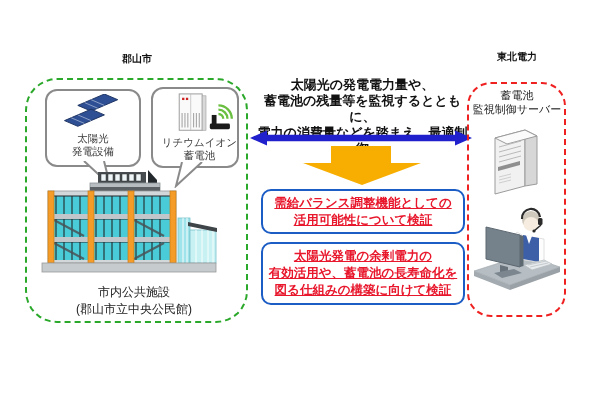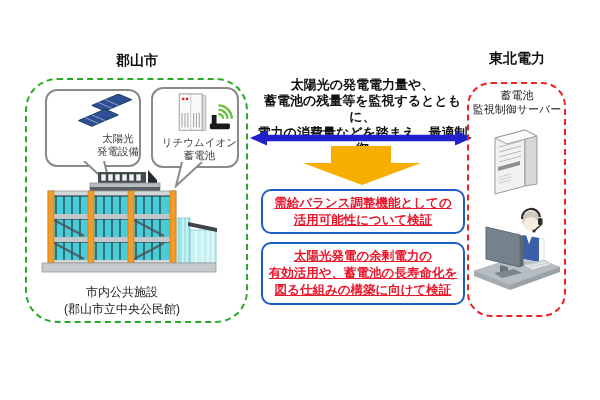--- a/index.html
+++ b/index.html
@@ -2,21 +2,21 @@
 <html style="--green_border: #2aa82a; --red_border: #ef2020; --blue_arrow: #2020cc; --yellow_arrow: #f7ae00; --blue_box_border: #1c5cc5; --red_text: #e8172c;"><head>
 <meta charset="utf-8">
 <style>
   html,body{margin:0;padding:0;background:#fff;}
   .canvas{position:relative;width:600px;height:400px;background:#fff;overflow:hidden;
           font-family:"Liberation Sans","DejaVu Sans",sans-serif;color:#1a1a1a;}
   .abs{position:absolute;}
   .pre{white-space:pre-line;}
   .ctr{text-align:center;}
 
-  .group-title{font-size:14px;font-weight:bold;color:#111;}
+  .group-title{font-size:10px;font-weight:bold;color:#111;}
   .dashed-green{border:2.5px dashed var(--green_border,#2aa82a);border-radius:32px;}
   .dashed-red{border:2.5px dashed var(--red_border,#ef2020);border-radius:24px;}
 
   .bubble{background:#fff;border:2px solid #8a8a8a;border-radius:12px;
           display:flex;flex-direction:column;align-items:center;justify-content:flex-start;}
   .bubble-label{font-size:10.5px;line-height:13px;color:#3a3a3a;}
 
   .caption{font-size:12px;line-height:17px;color:#222;}
   .monitor-text{font-size:13px;line-height:16px;font-weight:bold;color:#111;}
 
@@ -32,21 +32,21 @@
 </style>
 </head>
 <body>
 
 <div class="canvas">
 
   <div class="abs ctr group-title" style="left:25px;top:52px;width:224px;">郡山市</div>
 
   <div class="abs dashed-green" style="left:25px;top:78px;width:219px;height:241px;"></div>
 
-  <div class="abs bubble" style="left:45px;top:89px;width:92px;height:74px;align-items:flex-end;">
+  <div class="abs bubble" style="left:45px;top:89px;width:92px;height:74px;">
     <svg width="64" height="38" viewBox="0 0 64 40" style="margin-top:3px;">
       <g transform="translate(16,0)">
         <polygon points="0,12 28,0 42,6 14,18" fill="#2e4f93" stroke="#1b3261" stroke-width="1"></polygon>
         <path d="M14,6 L28,12 M7,9 L21,15" stroke="#c9d4ea" stroke-width="0.8" opacity="0.8"></path>
       </g>
       <g transform="translate(2,16)">
         <polygon points="0,12 28,0 42,6 14,18" fill="#2e4f93" stroke="#1b3261" stroke-width="1"></polygon>
         <path d="M14,6 L28,12 M7,9 L21,15" stroke="#c9d4ea" stroke-width="0.8" opacity="0.8"></path>
       </g>
     </svg>
@@ -180,21 +180,21 @@
       <line x1="156" y1="60" x2="156" y2="93"></line>
         <line x1="162" y1="60" x2="162" y2="93"></line>
       <line x1="168" y1="60" x2="168" y2="93"></line>
         <line x1="173" y1="60" x2="173" y2="93"></line>
     </g>
     <polygon points="148,52 177,58 177,62 148,56" fill="#3e4448"></polygon>
 
     <rect x="2" y="93" width="174" height="9" fill="#c6cbce" stroke="#999" stroke-width="0.8"></rect>
   </svg>
 
-  <div class="abs ctr caption pre" style="left:2px;top:284px;width:240px;">市内公共施設
+  <div class="abs ctr caption pre" style="left:14px;top:284px;width:240px;">市内公共施設
 (郡山市立中央公民館)</div>
 
   <div class="abs ctr monitor-text pre" style="left:255px;top:77px;width:215px;">太陽光の発電電力量や、
 蓄電池の残量等を監視するとともに、
 電力の消費量などを踏まえ、最適制御</div>
 
   <svg class="abs" style="left:250px;top:130px;" width="222" height="16" viewBox="0 0 222 16">
     <polygon class="fill-blue-arrow" points="0,8 17,0.5 17,4.8 205,4.8 205,0.5 222,8 205,15.5 205,11.2 17,11.2 17,15.5"></polygon>
   </svg>
 

